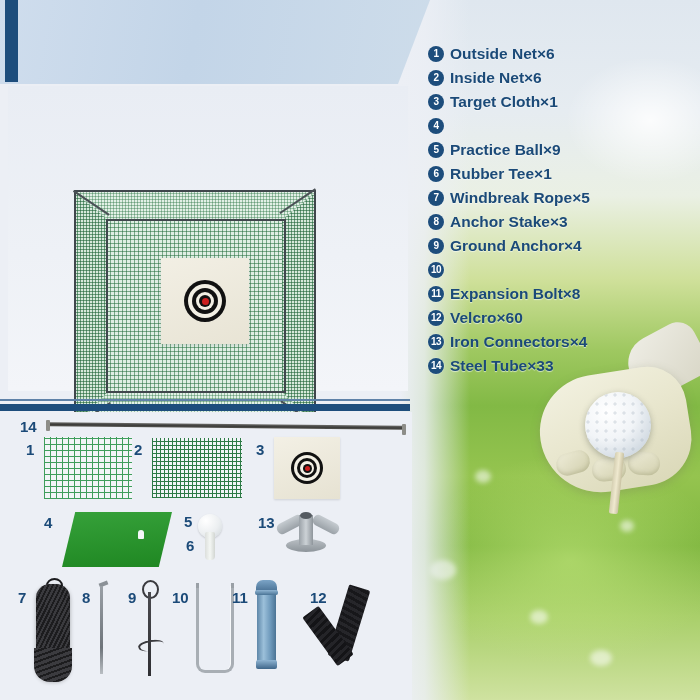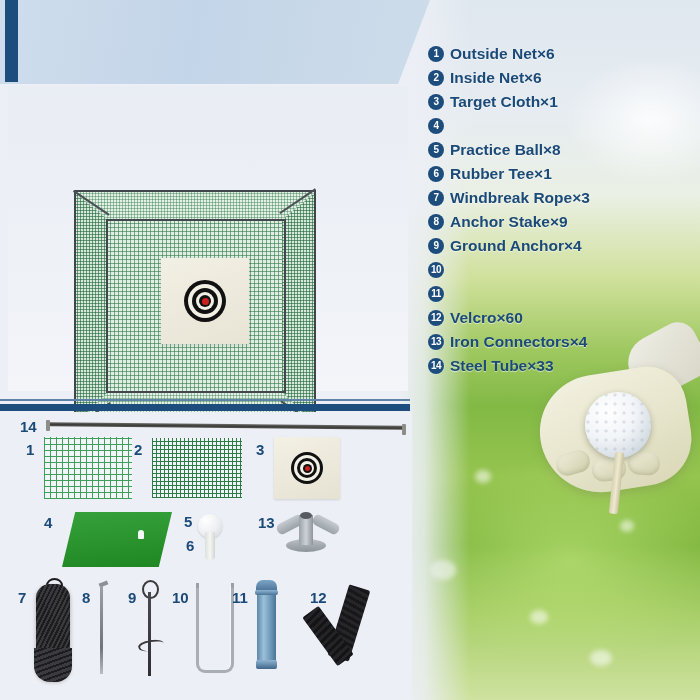--- a/index.html
+++ b/index.html
@@ -461,43 +461,44 @@
     </div>
     <div class="li">
       <div class="badge">3</div>
       <div class="li-label">Target Cloth×1</div>
     </div>
     <div class="li">
       <div class="badge">4</div>
     </div>
     <div class="li">
       <div class="badge">5</div>
-      <div class="li-label">Practice Ball×8</div>
+      <div class="li-label">Practice Ball×9</div>
     </div>
     <div class="li">
       <div class="badge">6</div>
       <div class="li-label">Rubber Tee×1</div>
     </div>
     <div class="li">
       <div class="badge">7</div>
-      <div class="li-label">Windbreak Rope×3</div>
+      <div class="li-label">Windbreak Rope×5</div>
     </div>
     <div class="li">
       <div class="badge">8</div>
-      <div class="li-label">Anchor Stake×9</div>
+      <div class="li-label">Anchor Stake×3</div>
     </div>
     <div class="li">
       <div class="badge">9</div>
       <div class="li-label">Ground Anchor×4</div>
     </div>
     <div class="li">
       <div class="badge">10</div>
     </div>
     <div class="li">
       <div class="badge">11</div>
+      <div class="li-label">Expansion Bolt×8</div>
     </div>
     <div class="li">
       <div class="badge">12</div>
       <div class="li-label">Velcro×60</div>
     </div>
     <div class="li">
       <div class="badge">13</div>
       <div class="li-label">Iron Connectors×4</div>
     </div>
     <div class="li">

